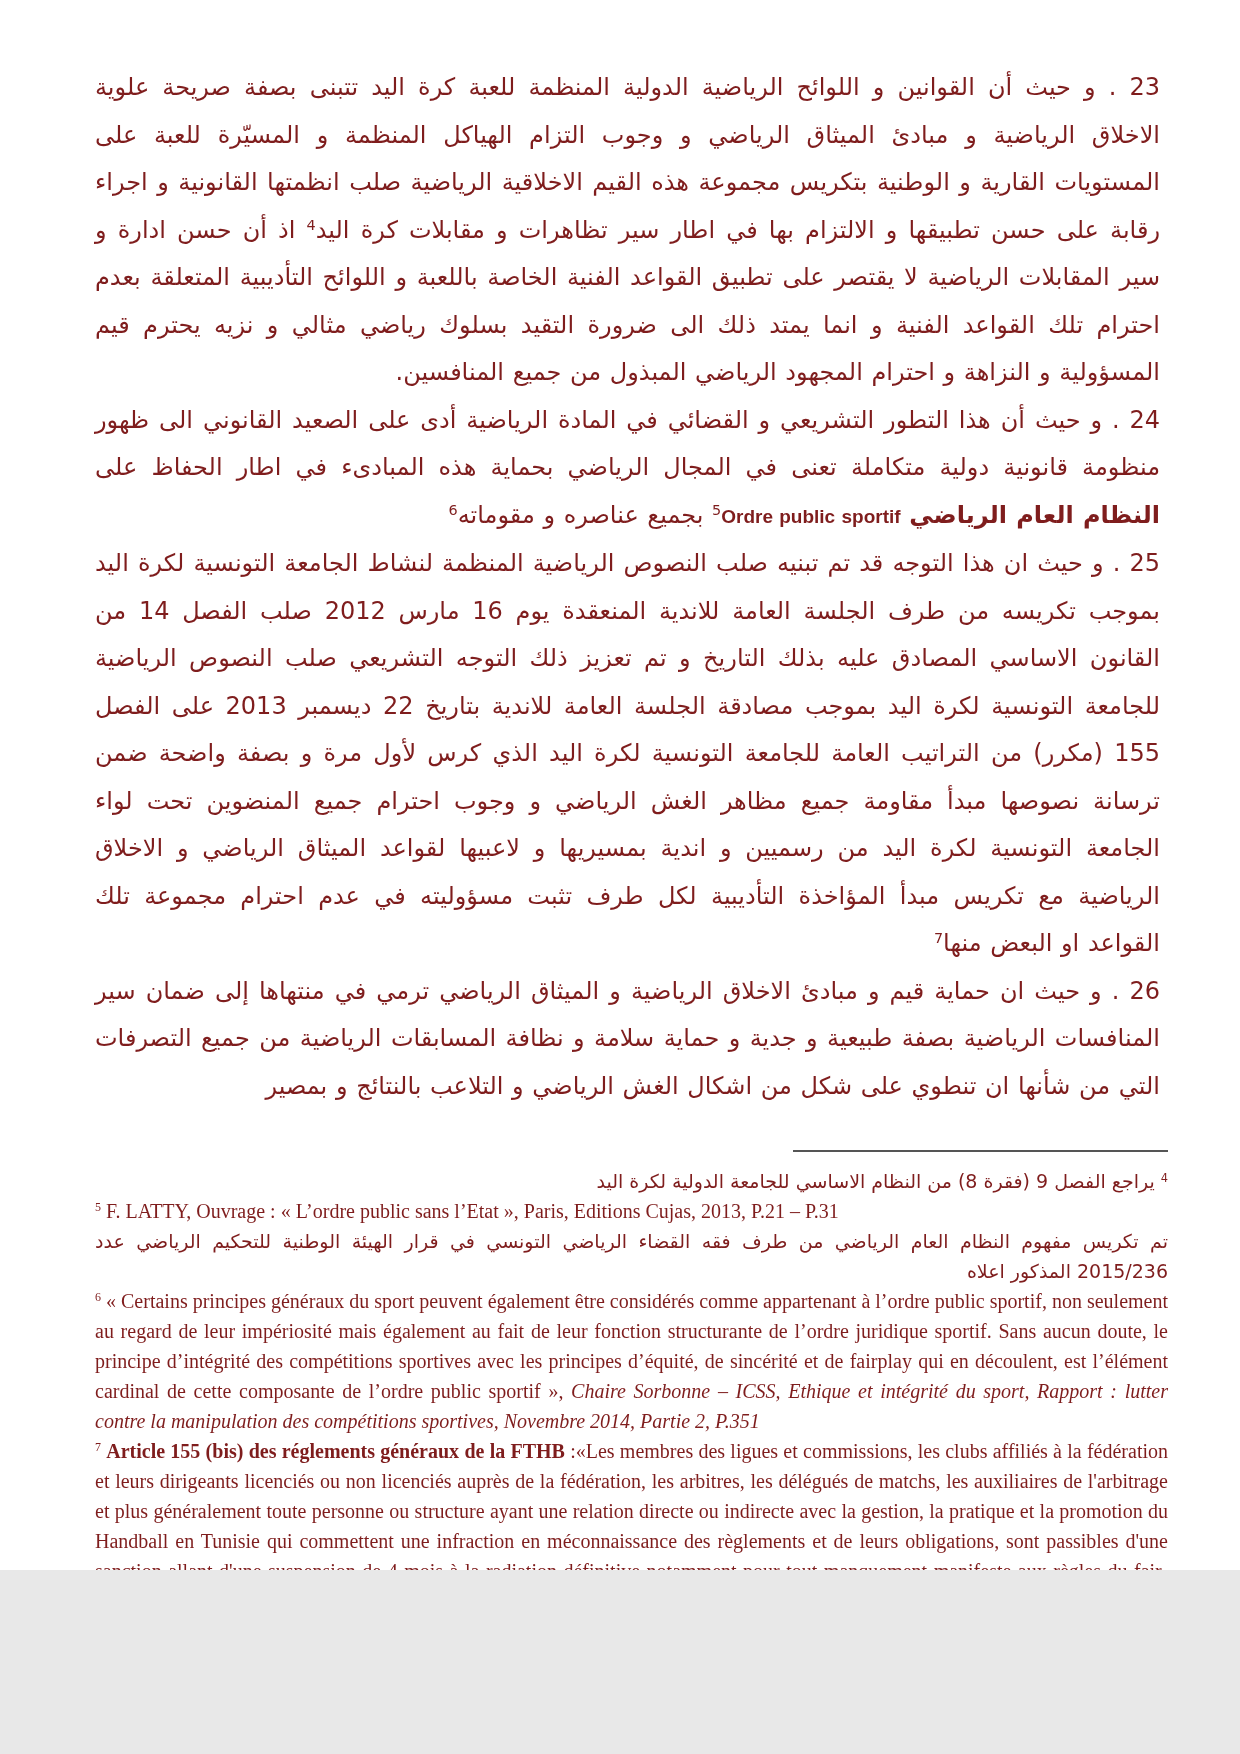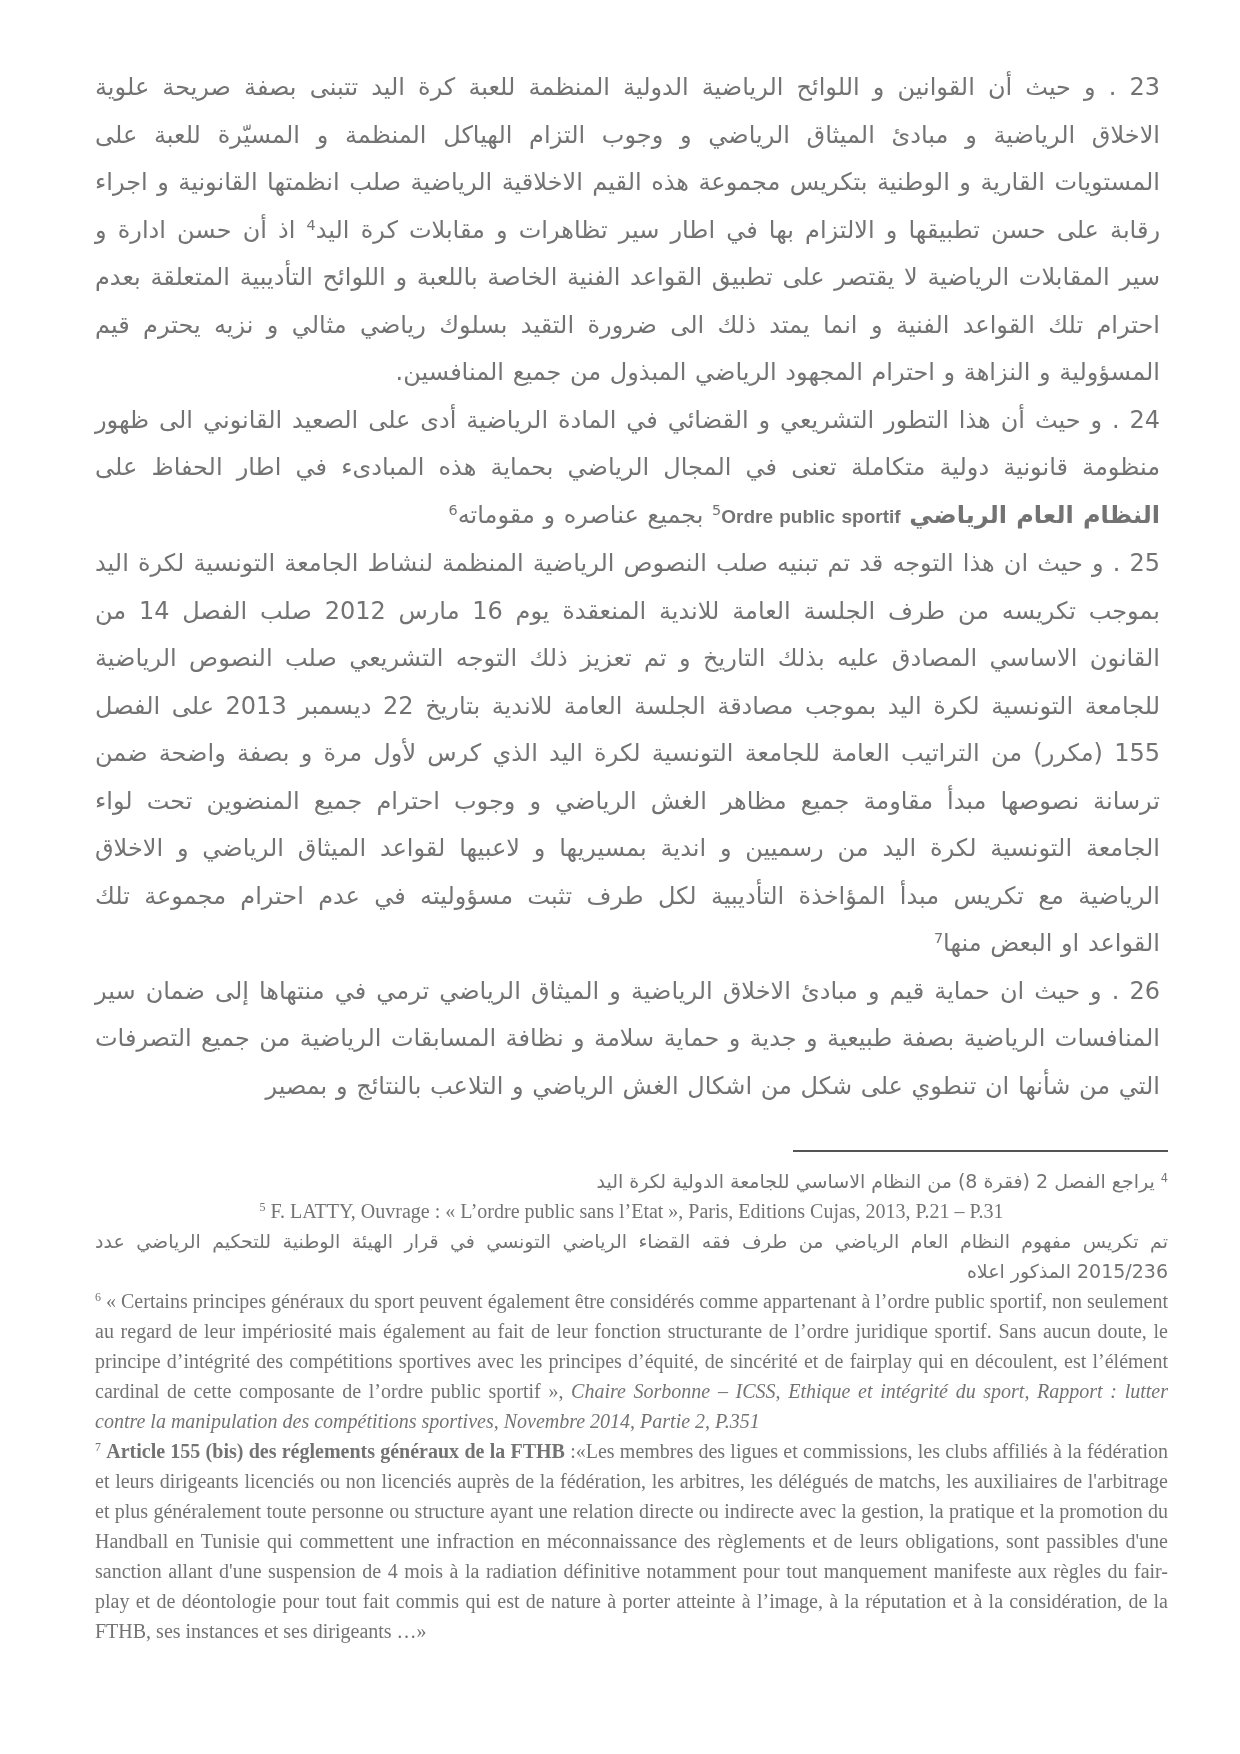--- a/index.html
+++ b/index.html
@@ -1,22 +1,22 @@
 <!DOCTYPE html>
 <html lang="ar"><head>
 <meta charset="utf-8">
 <style>
   html, body { margin: 0; padding: 0; background: #e8e8e8; }
   .page {
     position: relative;
     width: 1240px;
-    height: 1754px;
+    height: 1570px;
     margin: 0 auto;
     background: #ffffff;
-    color: #737373;
+    color: #7f1d1d;
     overflow: hidden;
   }
   
   .body-text {
     position: absolute;
     top: 64px;
     left: 95px;
     right: 80px;
     direction: rtl;
   }
@@ -67,40 +67,40 @@
   }
   .fn.rtl {
     direction: rtl;
     text-align: justify;
     text-align-last: right;
     font-family: "DejaVu Sans", sans-serif;
     font-size: 19px;
   }
   .fn.ltr {
     direction: ltr;
-    text-align: center;
+    text-align: left;
     font-family: "Liberation Serif", "DejaVu Sans", serif;
   }
   .fn.ltr.just { text-align: justify; }
   .fn.gap-above { margin-top: 0; }
 </style>
 </head>
 <body>
 
 <div class="page">
 
   <div class="body-text">
     <p class="para rtl"><span>23 . و حيث أن القوانين و اللوائح الرياضية الدولية المنظمة للعبة كرة اليد تتبنى بصفة صريحة علوية الاخلاق الرياضية و مبادئ الميثاق الرياضي و وجوب التزام الهياكل المنظمة و المسيّرة للعبة على المستويات القارية و الوطنية بتكريس مجموعة هذه القيم الاخلاقية الرياضية صلب انظمتها القانونية و اجراء رقابة على حسن تطبيقها و الالتزام بها في اطار سير تظاهرات و مقابلات كرة اليد</span><sup>4</sup><span> اذ أن حسن ادارة و سير المقابلات الرياضية لا يقتصر على تطبيق القواعد الفنية الخاصة باللعبة و اللوائح التأديبية المتعلقة بعدم احترام تلك القواعد الفنية و انما يمتد ذلك الى ضرورة التقيد بسلوك رياضي مثالي و نزيه يحترم قيم المسؤولية و النزاهة و احترام المجهود الرياضي المبذول من جميع المنافسين.</span></p>
     <p class="para rtl"><span>24 . و حيث أن هذا التطور التشريعي و القضائي في المادة الرياضية أدى على الصعيد القانوني الى ظهور منظومة قانونية دولية متكاملة تعنى في المجال الرياضي بحماية هذه المبادىء في اطار الحفاظ على </span><span class="seg-bold">النظام العام الرياضي</span><span> </span><span class="seg-bold seg-latin">Ordre public sportif</span><sup>5</sup><span> بجميع عناصره و مقوماته</span><sup>6</sup></p>
     <p class="para rtl"><span>25 . و حيث ان هذا التوجه قد تم تبنيه صلب النصوص الرياضية المنظمة لنشاط الجامعة التونسية لكرة اليد بموجب تكريسه من طرف الجلسة العامة للاندية المنعقدة يوم 16 مارس 2012 صلب الفصل 14 من القانون الاساسي المصادق عليه بذلك التاريخ و تم تعزيز ذلك التوجه التشريعي صلب النصوص الرياضية للجامعة التونسية لكرة اليد بموجب مصادقة الجلسة العامة للاندية بتاريخ 22 ديسمبر 2013 على الفصل 155 (مكرر) من التراتيب العامة للجامعة التونسية لكرة اليد الذي كرس لأول مرة و بصفة واضحة ضمن ترسانة نصوصها مبدأ مقاومة جميع مظاهر الغش الرياضي و وجوب احترام جميع المنضوين تحت لواء الجامعة التونسية لكرة اليد من رسميين و اندية بمسيريها و لاعبيها لقواعد الميثاق الرياضي و الاخلاق الرياضية مع تكريس مبدأ المؤاخذة التأديبية لكل طرف تثبت مسؤوليته في عدم احترام مجموعة تلك القواعد او البعض منها</span><sup>7</sup></p>
     <p class="para rtl"><span>26 . و حيث ان حماية قيم و مبادئ الاخلاق الرياضية و الميثاق الرياضي ترمي في منتهاها إلى ضمان سير المنافسات الرياضية بصفة طبيعية و جدية و حماية سلامة و نظافة المسابقات الرياضية من جميع التصرفات التي من شأنها ان تنطوي على شكل من اشكال الغش الرياضي و التلاعب بالنتائج و بمصير</span></p>
   </div>
 
   <div class="footnotes">
     <div class="fn-sep"></div>
-    <p class="fn rtl"><sup>4</sup><span> يراجع الفصل 2 (فقرة 8) من النظام الاساسي للجامعة الدولية لكرة اليد</span></p>
+    <p class="fn rtl"><sup>4</sup><span> يراجع الفصل 9 (فقرة 8) من النظام الاساسي للجامعة الدولية لكرة اليد</span></p>
     <p class="fn ltr"><sup>5</sup><span>  F. LATTY, Ouvrage : « L’ordre public sans l’Etat », Paris, Editions Cujas, 2013, P.21 – P.31</span></p>
     <p class="fn rtl"><span>تم تكريس مفهوم النظام العام الرياضي من طرف فقه القضاء الرياضي التونسي في قرار الهيئة الوطنية للتحكيم الرياضي عدد 2015/236 المذكور اعلاه</span></p>
     <p class="fn ltr just gap-above"><sup>6</sup><span>  « Certains principes généraux du sport peuvent également être considérés comme appartenant à l’ordre public sportif, non seulement au regard de leur impériosité mais également au fait de leur fonction structurante de l’ordre juridique sportif. Sans aucun doute, le principe d’intégrité des compétitions sportives avec les principes d’équité, de sincérité et de fairplay qui en découlent, est l’élément cardinal de cette composante de l’ordre public sportif », </span><span class="seg-italic">Chaire Sorbonne – ICSS, Ethique et intégrité du sport, Rapport : lutter contre la manipulation des compétitions sportives, Novembre 2014, Partie 2, P.351</span></p>
     <p class="fn ltr just"><sup>7</sup><span>  </span><span class="seg-bold">Article 155 (bis) des réglements généraux de la FTHB</span><span> :«Les membres des ligues et commissions, les clubs affiliés à la fédération et leurs dirigeants licenciés ou non licenciés auprès de la fédération, les arbitres, les délégués de matchs, les auxiliaires de l'arbitrage et plus généralement toute personne ou structure ayant une relation directe ou indirecte avec la gestion, la pratique et la promotion du Handball en Tunisie qui commettent une infraction en méconnaissance des règlements et de leurs obligations, sont passibles d'une sanction allant d'une suspension de 4 mois à la radiation définitive notamment pour tout manquement manifeste aux règles du fair-play et de déontologie pour tout fait commis qui est de nature à porter atteinte à l’image, à la réputation et à la considération, de la FTHB, ses instances et ses dirigeants …»</span></p>
   </div>
 
 </div>
 
 </body></html>

